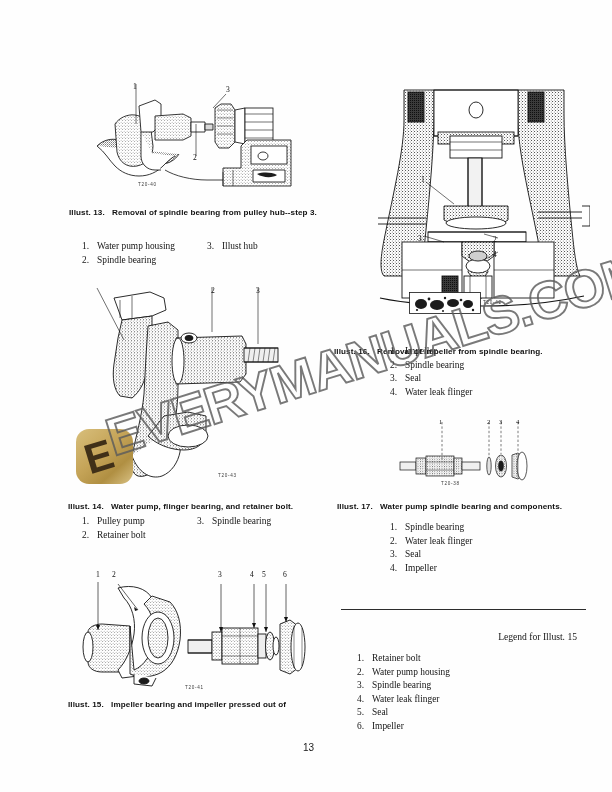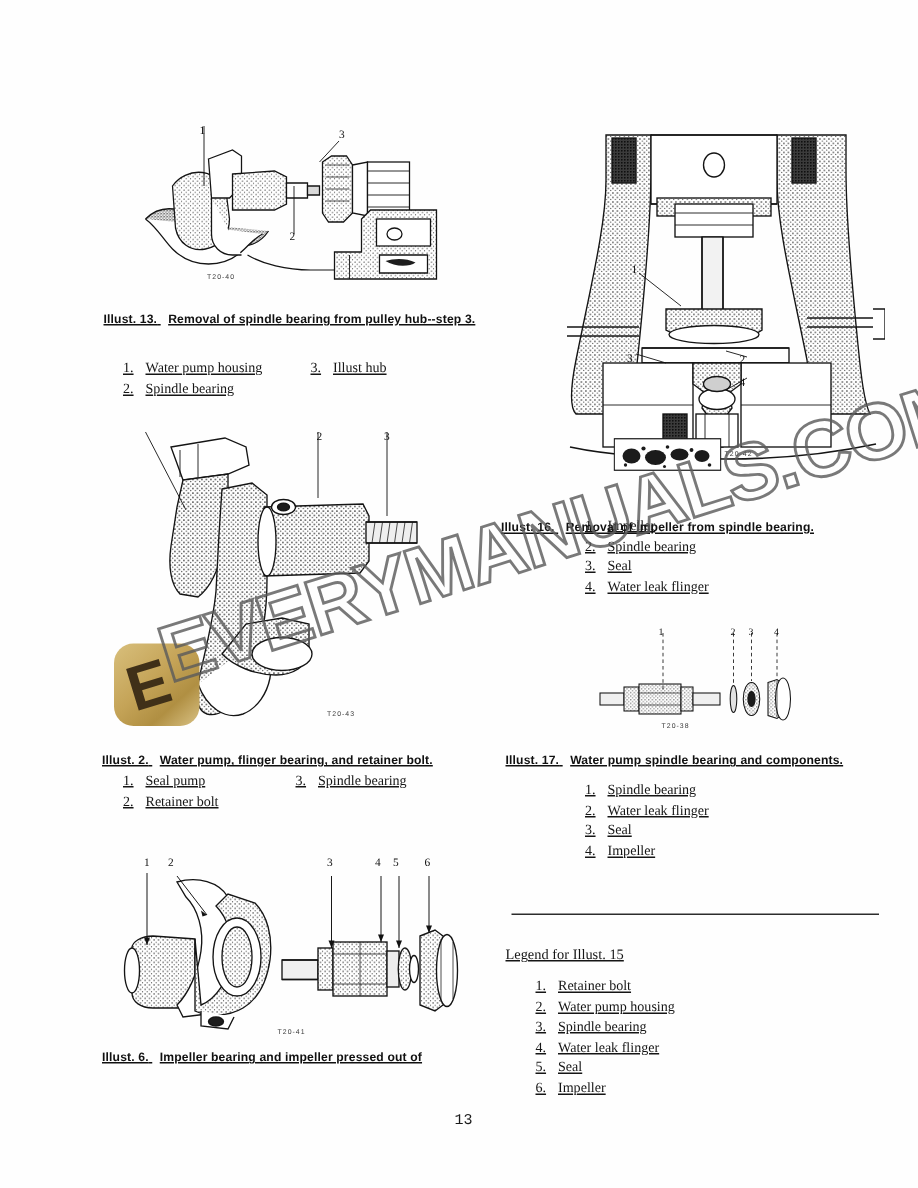--- a/index.html
+++ b/index.html
@@ -43,21 +43,21 @@
     flex: none;
   }
   .figcode {
     font-family: "Liberation Sans", sans-serif;
     font-size: 4.6px;
     letter-spacing: 0.7px;
     color: #3a3a3a;
   }
 
   
-  .block { position: absolute; text-decoration: underline; }
+  .block { position: absolute; }
 
   
   .art { position: absolute; }
   .art svg { display: block; }
 
   .callout {
     position: absolute;
     font-family: "Liberation Serif", serif;
     font-size: 7.6px;
     color: #111;
@@ -66,21 +66,21 @@
   
   .rule {
     position: absolute;
     background: #2c2c2c;
     height: 1.2px;
   }
 
   
   .page-number {
     position: absolute;
-    font-family: Liberation Mono, monospace;
+    font-family: Liberation Sans, sans-serif;
     font-size: 10px;
     color: #1a1a1a;
     text-align: center;
   }
 
   
   .watermark {
     position: absolute;
     left: 0;
     top: 0;
@@ -372,30 +372,30 @@
         <path d="M120,2 L120,46"></path>
         <path d="M166,2 L166,58"></path>
       </g>
     </svg>
   </div>
   <div class="callout" style="left:211px; top:286px;">2</div>
   <div class="callout" style="left:256px; top:286px;">3</div>
   <div class="figcode" style="position:absolute; left:218px; top:473px;">T20-43</div>
 
   <div class="block caption" style="left:68px; top:501px; width:252px;">
-    <span class="capnum">Illust. 2.</span>
+    <span class="capnum">Illust. 14.</span>
     <span style="display:inline-block; width:5px;"></span><span>Water pump, flinger bearing, and retainer bolt.</span>
   </div>
 
   <div class="block legend-list" style="left:82px; top:515px; width:238px;">
     <div style="display:flex;">
       <div style="width:115px;">
         <div class="row">
           <span class="num">1.</span>
-          <span>Seal pump</span>
+          <span>Pulley pump</span>
         </div>
         <div class="row">
           <span class="num">2.</span>
           <span>Retainer bolt</span>
         </div>
       </div>
       <div style="width:120px;">
         <div class="row">
           <span class="num">3.</span>
           <span>Spindle bearing</span>
@@ -529,27 +529,27 @@
   </div>
   <div class="callout" style="left:96px; top:570px;">1</div>
   <div class="callout" style="left:112px; top:570px;">2</div>
   <div class="callout" style="left:218px; top:570px;">3</div>
   <div class="callout" style="left:250px; top:570px;">4</div>
   <div class="callout" style="left:262px; top:570px;">5</div>
   <div class="callout" style="left:283px; top:570px;">6</div>
   <div class="figcode" style="position:absolute; left:185px; top:685px;">T20-41</div>
 
   <div class="block caption" style="left:68px; top:699px; width:260px;">
-    <span class="capnum">Illust. 6.</span>
+    <span class="capnum">Illust. 15.</span>
     <span style="display:inline-block; width:5px;"></span><span>Impeller bearing and impeller pressed out of</span>
   </div>
 
   <div class="rule" style="left:341px; top:609px; width:245px;"></div>
 
-  <div class="block legend-list" style="left:337px; top:630px; width:240px; font-size:9.6px;">
+  <div class="block legend-list" style="left:337px; top:630px; width:240px; font-size:9.6px;text-align:right;">
     <div>Legend for Illust.  15</div>
   </div>
 
   <div class="block legend-list" style="left:357px; top:652px; width:230px;">
     <div class="row">
       <span class="num">1.</span>
       <span>Retainer bolt</span>
     </div>
     <div class="row">
       <span class="num">2.</span>

